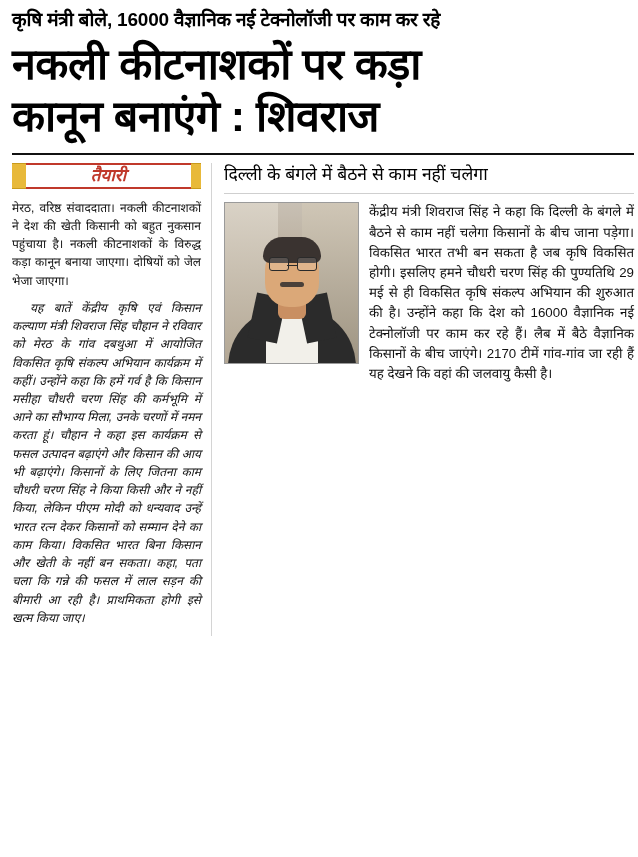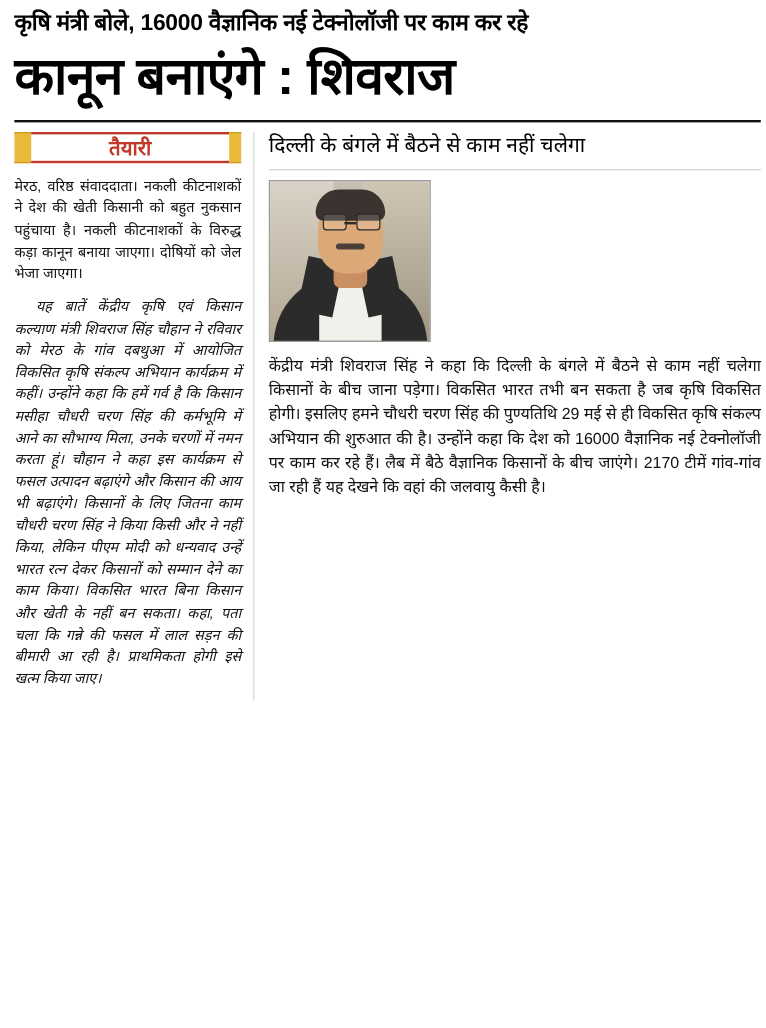--- a/index.html
+++ b/index.html
@@ -66,20 +66,21 @@
     padding-left: 12px;
     box-sizing: border-box;
   }
 
   
   .tag-row {
     display: flex;
     align-items: stretch;
     height: 26px;
     margin-bottom: 10px;
+    font-style: italic;
   }
   .tag-bar {
     width: 14px;
     background: #e8b93a;
     border-top: 1px solid #c99a1c;
     border-bottom: 1px solid #c99a1c;
   }
   .tag-bar.right {
     width: 10px;
   }
@@ -118,21 +119,20 @@
     color: #000;
     margin: 0 0 8px 0;
     border-bottom: 1px solid #cfcfcf;
     padding-bottom: 8px;
   }
 
   .right-flow {
     display: flex;
     gap: 10px;
     align-items: flex-start;
-    flex-direction: column;
   }
   .photo {
     width: 133px;
     height: 160px;
     flex: 0 0 133px;
     border: 1px solid #9a9a9a;
     background: linear-gradient(180deg, #c8c0b4 0%, #b7ab99 40%, #8d8476 100%);
     position: relative;
     overflow: hidden;
   }
@@ -227,20 +227,21 @@
   }
 </style>
 </head>
 <body>
 
 <div class="page">
 
   <div class="kicker">कृषि मंत्री बोले, 16000 वैज्ञानिक नई टेक्नोलॉजी पर काम कर रहे</div>
 
   <div class="headline">
+    <span class="l1">नकली कीटनाशकों पर कड़ा</span>
     <span class="l2">कानून बनाएंगे : शिवराज</span>
   </div>
 
   <hr class="rule-top">
 
   <div class="body-wrap">
 
     <div class="col-left">
 
       <div class="tag-row">

